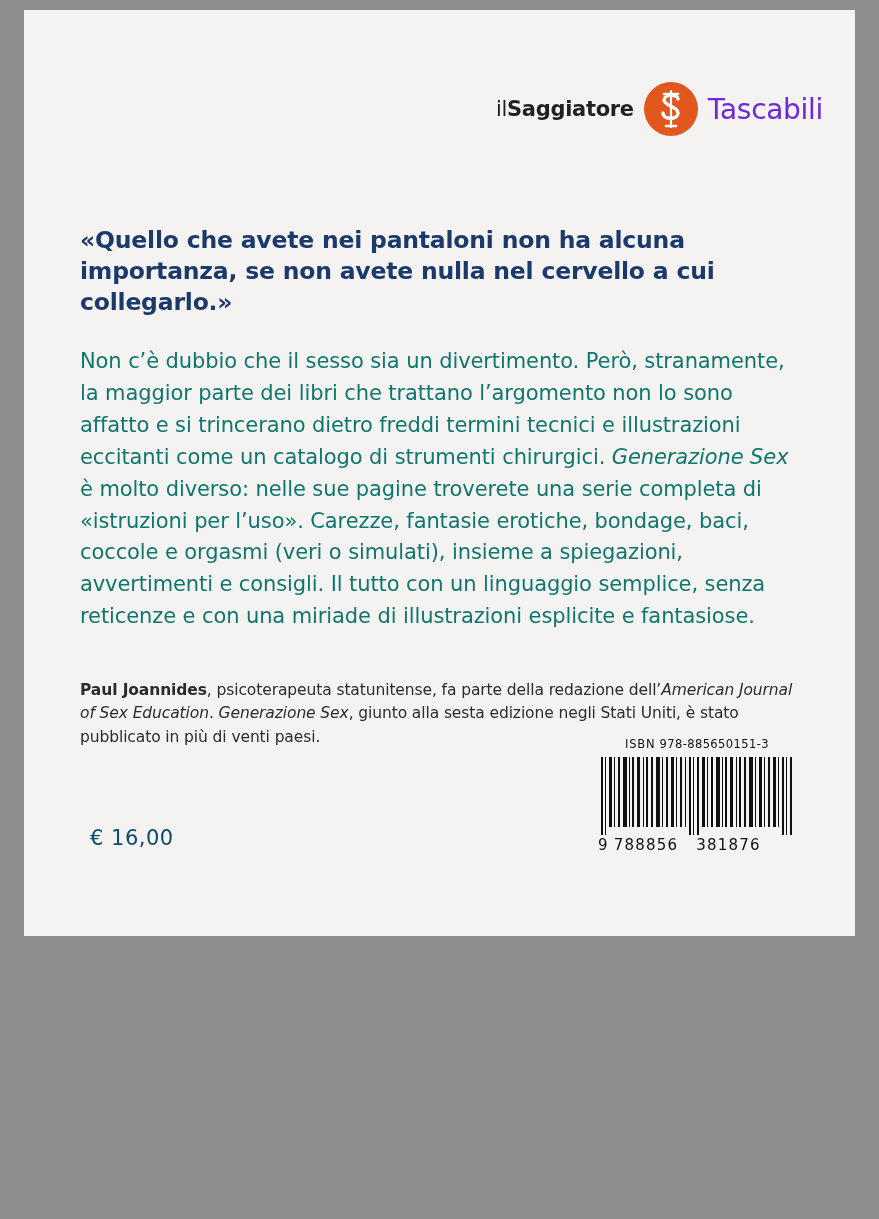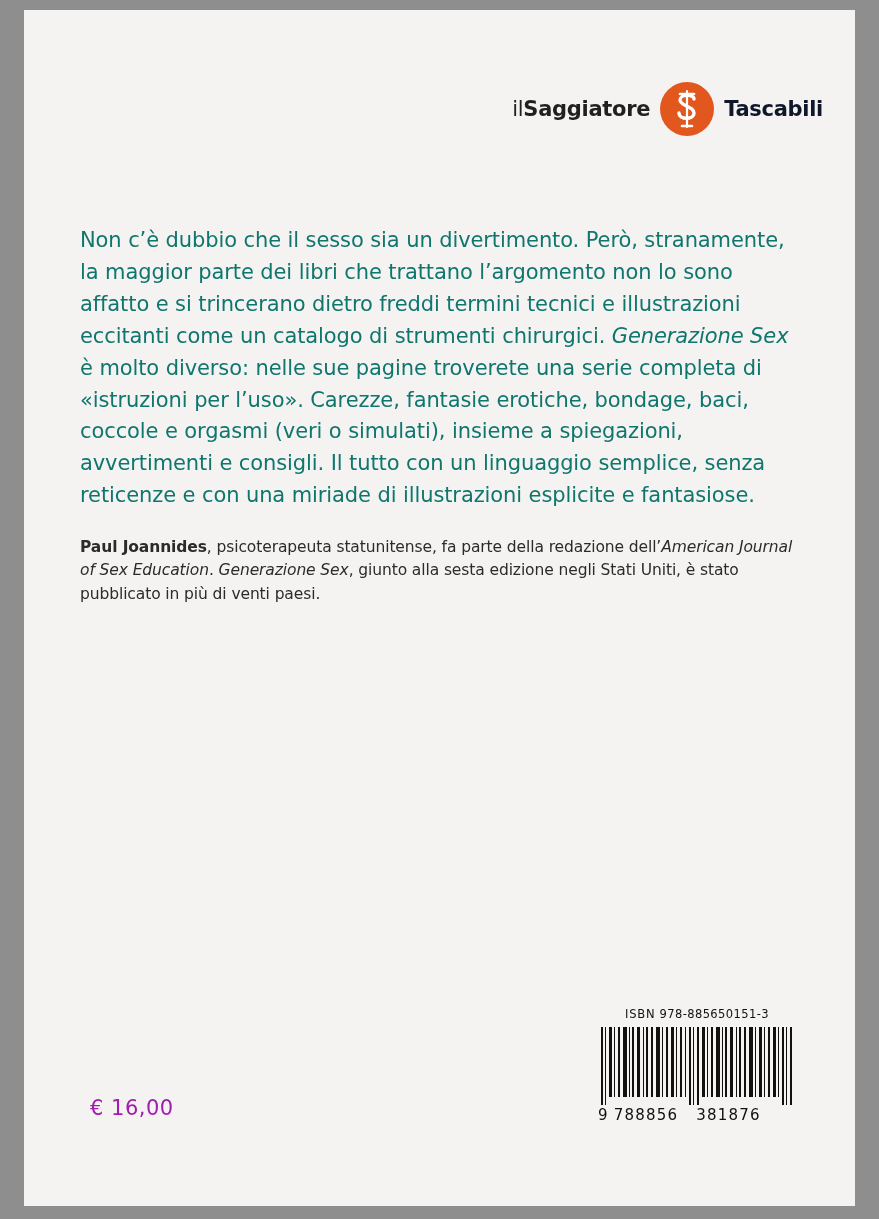--- a/index.html
+++ b/index.html
@@ -11,21 +11,21 @@
     width: 879px;
     height: 1219px;
     font-family: "DejaVu Sans", sans-serif;
     overflow: hidden;
   }
   .page {
     position: absolute;
     left: 24px;
     top: 10px;
     width: 831px;
-    height: 1196px;
+    height: 926px;
     background: #f4f3f1;
     box-sizing: border-box;
   }
   
   .logo-row {
     position: absolute;
     right: 32px;
     top: 72px;
     display: flex;
     align-items: center;
@@ -49,23 +49,23 @@
     position: relative;
     display: inline-block;
   }
   .logo-mark svg {
     position: absolute;
     left: 0;
     top: 0;
   }
   .logo-word-right {
     font-family: "DejaVu Sans", sans-serif;
-    font-size: 21px;
-    font-weight: 700;
-    color: #0f172a;
+    font-size: 28px;
+    font-weight: 400;
+    color: #6d28d9;
     letter-spacing: -0.3px;
   }
 
   
   .content {
     position: absolute;
     left: 56px;
     top: 215px;
     width: 720px;
   }
@@ -81,36 +81,36 @@
     color: #0f766e;
     font-size: 21px;
     line-height: 1.52;
     letter-spacing: -0.1px;
     margin: 0;
   }
   .blurb em {
     font-style: italic;
   }
   .bio {
-    margin-top: 24px;
+    margin-top: 46px;
     color: #2b2b2b;
     font-size: 15.5px;
     line-height: 1.5;
     letter-spacing: -0.1px;
   }
   .bio b { font-weight: 700; }
   .bio i { font-style: italic; }
 
   
   .price {
     position: absolute;
     left: 66px;
     bottom: 86px;
     font-size: 21px;
-    color: #a21caf;
+    color: #0c4a6e;
     letter-spacing: 0.5px;
   }
 
   
   .barcode-block {
     position: absolute;
     right: 58px;
     bottom: 82px;
     width: 200px;
     margin-left: 24px;
@@ -154,20 +154,21 @@
         <path d="M20 12 L34 12" stroke="#ffffff" stroke-width="2.6" fill="none" stroke-linecap="round"></path>
         <path d="M34 17 C34 12, 20 12, 20 18 C20 24, 34 24, 34 31 C34 38, 19 38, 19 31" stroke="#ffffff" stroke-width="3.4" fill="none" stroke-linecap="round"></path>
         <path d="M27 9 L27 45" stroke="#ffffff" stroke-width="2.2" fill="none" stroke-linecap="round"></path>
         <path d="M22 44 L32 44" stroke="#ffffff" stroke-width="2.6" fill="none" stroke-linecap="round"></path>
       </svg>
     </span>
     <span class="logo-word-right">Tascabili</span>
   </div>
 
   <div class="content">
+    <p class="headline">«Quello che avete nei pantaloni non ha alcuna importanza, se non avete nulla nel cervello a cui collegarlo.»</p>
 
     <p class="blurb"><span>Non c’è dubbio che il sesso sia un divertimento. Però, stranamente, la maggior parte dei libri che trattano l’argomento non lo sono affatto e si trincerano dietro freddi termini tecnici e illustrazioni eccitanti come un catalogo di strumenti chirurgici. </span><em>Generazione Sex</em><span> è molto diverso: nelle sue pagine troverete una serie completa di «istruzioni per l’uso». Carezze, fantasie erotiche, bondage, baci, coccole e orgasmi (veri o simulati), insieme a spiegazioni, avvertimenti e consigli. Il tutto con un linguaggio semplice, senza reticenze e con una miriade di illustrazioni esplicite e fantasiose.</span></p>
 
     <p class="bio"><b>Paul Joannides</b><span>, psicoterapeuta statunitense, fa parte della redazione dell’</span><i>American Journal of Sex Education</i><span>. </span><i>Generazione Sex</i><span>, giunto alla sesta edizione negli Stati Uniti, è stato pubblicato in più di venti paesi.</span></p>
   </div>
 
   <div class="price">€ 16,00</div>
 
   <div class="barcode-block">
     <div class="isbn-line"><span class="lbl">ISBN</span> <span>978-885650151-3</span></div>

